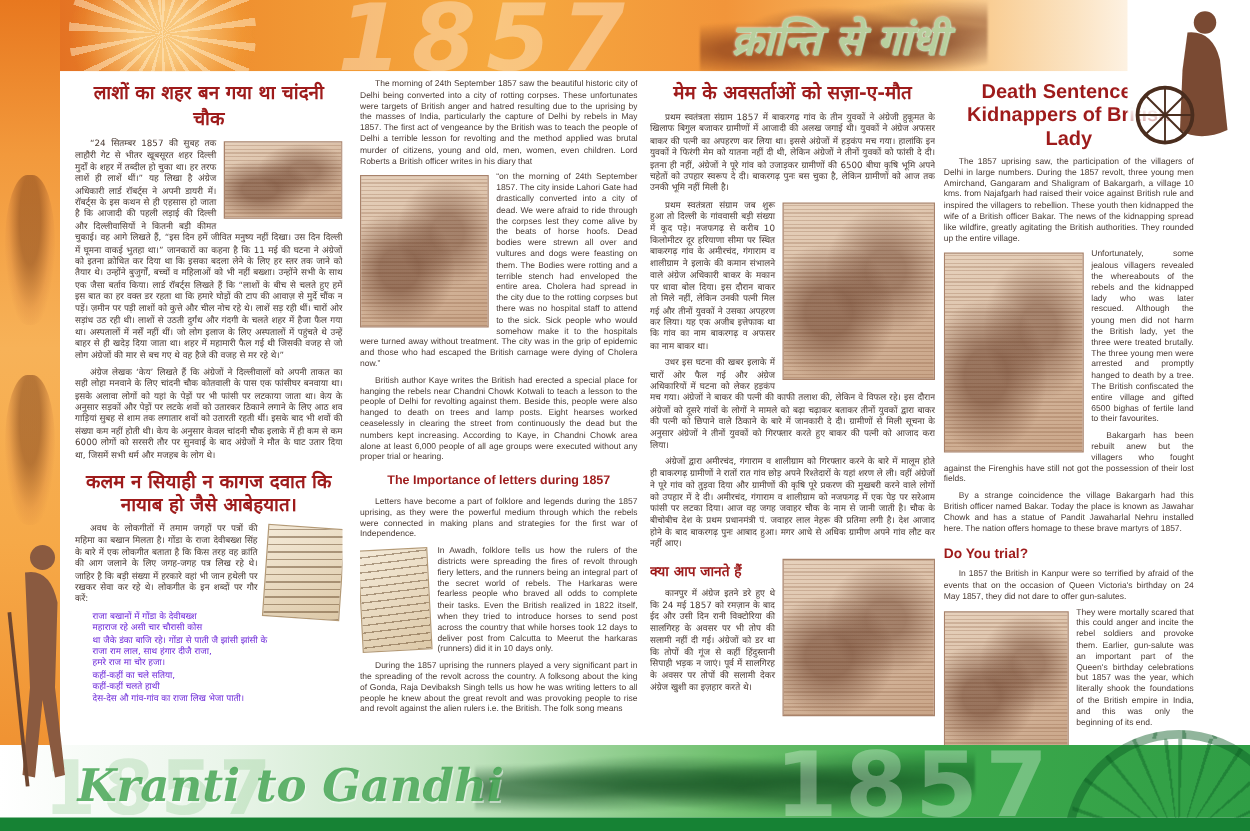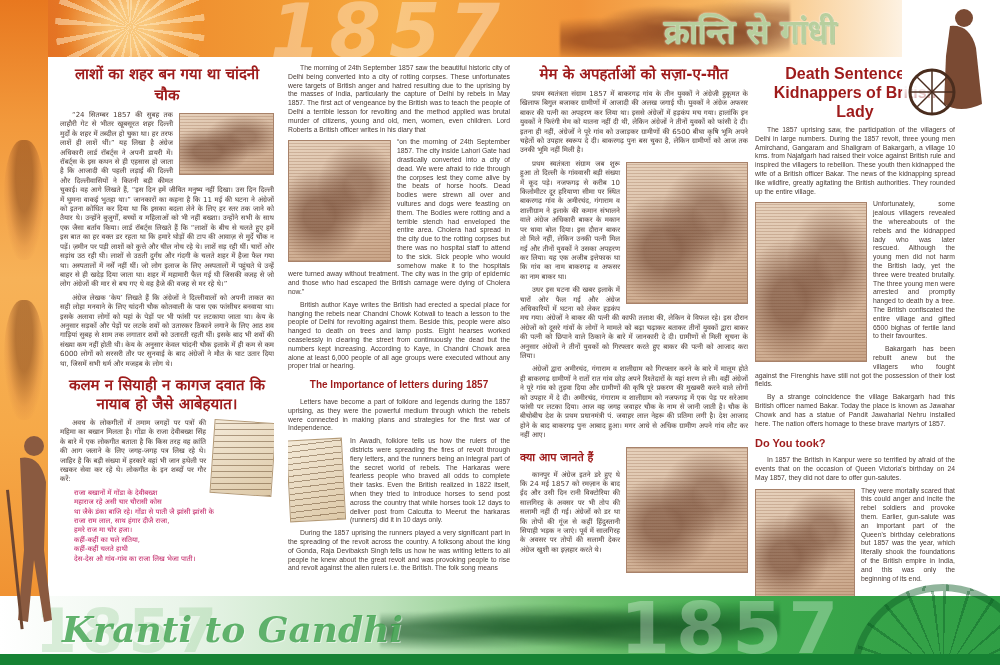--- a/index.html
+++ b/index.html
@@ -13,23 +13,23 @@
     background:repeating-conic-gradient(rgba(255,235,200,.5) 0 5deg,rgba(240,140,50,0) 5deg 16deg),
                radial-gradient(circle,#f9c87e 0 18%,rgba(246,169,63,.2) 60%,transparent 70%);}
   .ghost-year-top{position:absolute;left:270px;top:-12px;font-size:74px;font-weight:bold;
     font-style:italic;color:rgba(255,255,255,.34);letter-spacing:8px;}
   .battle-art-top{position:absolute;left:560px;top:0;width:230px;height:57px;
     background:radial-gradient(ellipse at 20% 70%,rgba(110,40,20,.55) 0 12%,transparent 40%),
                radial-gradient(ellipse at 45% 40%,rgba(120,50,25,.5) 0 10%,transparent 36%),
                radial-gradient(ellipse at 70% 65%,rgba(90,30,15,.6) 0 14%,transparent 42%),
                radial-gradient(ellipse at 90% 35%,rgba(120,55,25,.45) 0 10%,transparent 38%);
     filter:blur(1px);}
-  .header-title{position:absolute;left:585px;top:8px;width:330px;text-align:center;
+  .header-title{position:absolute;left:585px;top:8px;width:330px;
     font-size:33px;font-weight:bold;color:#b8cf9e;
-    text-shadow:0 0 2px #fff,1px 1px 0 #9cb97f;}
+    text-shadow:0 0 2px #fff,1px 1px 0 #9cb97f;font-style:italic;}
   .gandhi-corner{position:absolute;right:0;top:0;width:98px;height:122px;
     background:linear-gradient(180deg,#ffffff 70%,rgba(255,255,255,0));z-index:6;}
 
   
   .left-strip{position:absolute;left:0;top:0;width:48px;height:620px;
     background:linear-gradient(180deg,#e8781f 0%,#f2993c 20%,#f7b258 45%,#f JQ 0,#f6a948 70%,#ef8f2f 100%);
     background:linear-gradient(180deg,#e8781f 0%,#f2993c 20%,#f7b258 45%,#f6a948 70%,#ef8f2f 100%);}
   .left-strip .portrait{position:absolute;left:4px;width:40px;height:120px;border-radius:45%;
     background:radial-gradient(ellipse at 50% 30%,rgba(120,60,25,.5) 0 30%,rgba(200,120,60,.25) 60%,transparent 75%);}
   .right-strip{position:absolute;right:0;top:122px;width:42px;height:488px;
@@ -53,21 +53,21 @@
   .h-en{font-size:16px;line-height:19px;font-family:"Liberation Sans",sans-serif;}
   .h-hi{font-size:15px;line-height:21px;text-align:center;}
   .h-sub-big{font-size:15px;line-height:19px;margin-top:7px;}
   .h-sub-en{font-size:10px;line-height:16px;margin-top:6px;}
   .h-left{text-align:left;font-size:11px;margin:6px 0 3px 0;}
 
   p{margin:0 0 4px 0;text-align:justify;color:#4a3a33;}
   .hi p{font-size:7px;line-height:9.4px;}
   .en p{font-size:6.8px;line-height:8.8px;font-family:"Liberation Sans",sans-serif;}
   p.ind{text-indent:12px;}
-  .poem{margin:2px 0 0 14px;color:#be185d;}
+  .poem{margin:2px 0 0 14px;color:#6d28d9;}
   .hi .poem div{font-size:7px;line-height:9.4px;}
 
   
   .etch{background:
       radial-gradient(ellipse at 30% 62%,rgba(92,48,28,.5) 0 16%,transparent 45%),
       radial-gradient(ellipse at 68% 38%,rgba(92,48,28,.42) 0 14%,transparent 42%),
       repeating-linear-gradient(0deg,rgba(120,70,40,.22) 0 1px,transparent 1px 3px),
       linear-gradient(160deg,#e7d2bd,#c9a588);
       border:1px solid #a8826a;box-sizing:border-box;}
   .letter{background:
@@ -171,39 +171,39 @@
       <p class="ind">British author Kaye writes the British had erected a special place for hanging the rebels near Chandni Chowk Kotwali to teach a lesson to the people of Delhi for revolting against them. Beside this, people were also hanged to death on trees and lamp posts. Eight hearses worked ceaselessly in clearing the street from continuously the dead but the numbers kept increasing. According to Kaye, in Chandni Chowk area alone at least 6,000 people of all age groups were executed without any proper trial or hearing.</p>
       <h2 class="h-en h-sub-en">The Importance of letters during 1857</h2>
       <p class="ind">Letters have become a part of folklore and legends during the 1857 uprising, as they were the powerful medium through which the rebels were connected in making plans and strategies for the first war of Independence.</p>
       <div class="letter fl" style="width:56px;height:82px;transform:rotate(-3deg)"></div>
       <p>In Awadh, folklore tells us how the rulers of the districts were spreading the fires of revolt through fiery letters, and the runners being an integral part of the secret world of rebels. The Harkaras were fearless people who braved all odds to complete their tasks. Even the British realized in 1822 itself, when they tried to introduce horses to send post across the country that while horses took 12 days to deliver post from Calcutta to Meerut the harkaras (runners) did it in 10 days only.</p>
       <p class="ind">During the 1857 uprising the runners played a very significant part in the spreading of the revolt across the country. A folksong about the king of Gonda, Raja Devibaksh Singh tells us how he was writing letters to all people he knew about the great revolt and was provoking people to rise and revolt against the alien rulers i.e. the British. The folk song means</p>
 
     </section>
 
     <section class="col col3 hi">
-      <h2 class="h-hi">मेम के अपहर्ताओं को सज़ा-ए-मौत</h2>
+      <h2 class="h-hi">मेम के अवसर्ताओं को सज़ा-ए-मौत</h2>
       <p class="ind">प्रथम स्वतंत्रता संग्राम 1857 में बाकरगढ़ गांव के तीन युवकों ने अंग्रेजी हुकूमत के खिलाफ बिगुल बजाकर ग्रामीणों में आजादी की अलख जगाई थी। युवकों ने अंग्रेज अफसर बाकर की पत्नी का अपहरण कर लिया था। इससे अंग्रेजों में हड़कंप मच गया। हालांकि इन युवकों ने फिरंगी मेम को यातना नहीं दी थी, लेकिन अंग्रेजों ने तीनों युवकों को फांसी दे दी। इतना ही नहीं, अंग्रेजों ने पूरे गांव को उजाड़कर ग्रामीणों की 6500 बीघा कृषि भूमि अपने चहेतों को उपहार स्वरूप दे दी। बाकरगढ़ पुनः बस चुका है, लेकिन ग्रामीणों को आज तक उनकी भूमि नहीं मिली है।</p>
       <div class="etch fr" style="width:122px;height:142px"></div>
       <p class="ind">प्रथम स्वतंत्रता संग्राम जब शुरू हुआ तो दिल्ली के गांववासी बड़ी संख्या में कूद पड़े। नजफगढ़ से करीब 10 किलोमीटर दूर हरियाणा सीमा पर स्थित बाकरगढ़ गांव के अमीरचंद, गंगाराम व शालीग्राम ने इलाके की कमान संभालने वाले अंग्रेज अधिकारी बाकर के मकान पर धावा बोल दिया। इस दौरान बाकर तो मिले नहीं, लेकिन उनकी पत्नी मिल गई और तीनों युवकों ने उसका अपहरण कर लिया। यह एक अजीब इत्तेफाक था कि गांव का नाम बाकरगढ़ व अफसर का नाम बाकर था।</p>
       <p class="ind">उधर इस घटना की खबर इलाके में चारों ओर फैल गई और अंग्रेज अधिकारियों में घटना को लेकर हड़कंप मच गया। अंग्रेजों ने बाकर की पत्नी की काफी तलाश की, लेकिन वे विफल रहे। इस दौरान अंग्रेजों को दूसरे गांवों के लोगों ने मामले को बढ़ा चढ़ाकर बताकर तीनों युवकों द्वारा बाकर की पत्नी को छिपाने वाले ठिकाने के बारे में जानकारी दे दी। ग्रामीणों से मिली सूचना के अनुसार अंग्रेजों ने तीनों युवकों को गिरफ्तार करते हुए बाकर की पत्नी को आजाद करा लिया।</p>
       <p class="ind">अंग्रेजों द्वारा अमीरचंद, गंगाराम व शालीग्राम को गिरफ्तार करने के बारे में मालूम होते ही बाकरगढ़ ग्रामीणों ने रातों रात गांव छोड़ अपने रिश्तेदारों के यहां शरण ले ली। वहीं अंग्रेजों ने पूरे गांव को तुड़वा दिया और ग्रामीणों की कृषि पूरे प्रकरण की मुखबरी करने वाले लोगों को उपहार में दे दी। अमीरचंद, गंगाराम व शालीग्राम को नजफगढ़ में एक पेड़ पर सरेआम फांसी पर लटका दिया। आज वह जगह जवाहर चौक के नाम से जानी जाती है। चौक के बीचोबीच देश के प्रथम प्रधानमंत्री पं. जवाहर लाल नेहरू की प्रतिमा लगी है। देश आजाद होने के बाद बाकरगढ़ पुनः आबाद हुआ। मगर आधे से अधिक ग्रामीण अपने गांव लौट कर नहीं आए।</p>
       <div class="etch fr" style="width:122px;height:126px"></div>
       <h2 class="h-hi h-left">क्या आप जानते हैं</h2>
       <p class="ind">कानपुर में अंग्रेज इतने डरे हुए थे कि 24 मई 1857 को रमज़ान के बाद ईद और उसी दिन रानी विक्टोरिया की सालगिरह के अवसर पर भी तोप की सलामी नहीं दी गई। अंग्रेजों को डर था कि तोपों की गूंज से कहीं हिंदुस्तानी सिपाही भड़क न जाएं। पूर्व में सालगिरह के अवसर पर तोपों की सलामी देकर अंग्रेज खुशी का इज़हार करते थे।</p>
     </section>
 
     <section class="col col4 en">
       <h2 class="h-en">Death Sentence to Kidnappers of British Lady</h2>
       <p class="ind">The 1857 uprising saw, the participation of the villagers of Delhi in large numbers. During the 1857 revolt, three young men Amirchand, Gangaram and Shaligram of Bakargarh, a village 10 kms. from Najafgarh had raised their voice against British rule and inspired the villagers to rebellion. These youth then kidnapped the wife of a British officer Bakar. The news of the kidnapping spread like wildfire, greatly agitating the British authorities. They rounded up the entire village.</p>
       <div class="etch fl" style="width:112px;height:160px"></div>
       <p>Unfortunately, some jealous villagers revealed the whereabouts of the rebels and the kidnapped lady who was later rescued. Although the young men did not harm the British lady, yet the three were treated brutally. The three young men were arrested and promptly hanged to death by a tree. The British confiscated the entire village and gifted 6500 bighas of fertile land to their favourites.</p>
       <p class="ind">Bakargarh has been rebuilt anew but the villagers who fought against the Firenghis have still not got the possession of their lost fields.</p>
       <p class="ind">By a strange coincidence the village Bakargarh had this British officer named Bakar. Today the place is known as Jawahar Chowk and has a statue of Pandit Jawaharlal Nehru installed here. The nation offers homage to these brave martyrs of 1857.</p>
-      <h2 class="h-en h-left">Do You took?</h2>
+      <h2 class="h-en h-left">Do You trial?</h2>
       <p class="ind">In 1857 the British in Kanpur were so terrified by afraid of the events that on the occasion of Queen Victoria's birthday on 24 May 1857, they did not dare to offer gun-salutes.</p>
       <div class="etch fl" style="width:100px;height:110px"></div>
       <p>They were mortally scared that this could anger and incite the rebel soldiers and provoke them. Earlier, gun-salute was an important part of the Queen's birthday celebrations but 1857 was the year, which literally shook the foundations of the British empire in India, and this was only the beginning of its end.</p>
     </section>
 
   </div>
 
   <div class="bottom-band">
     <div class="bottom-battle"></div>
     <div class="ghost-year-footer2">1857</div>

